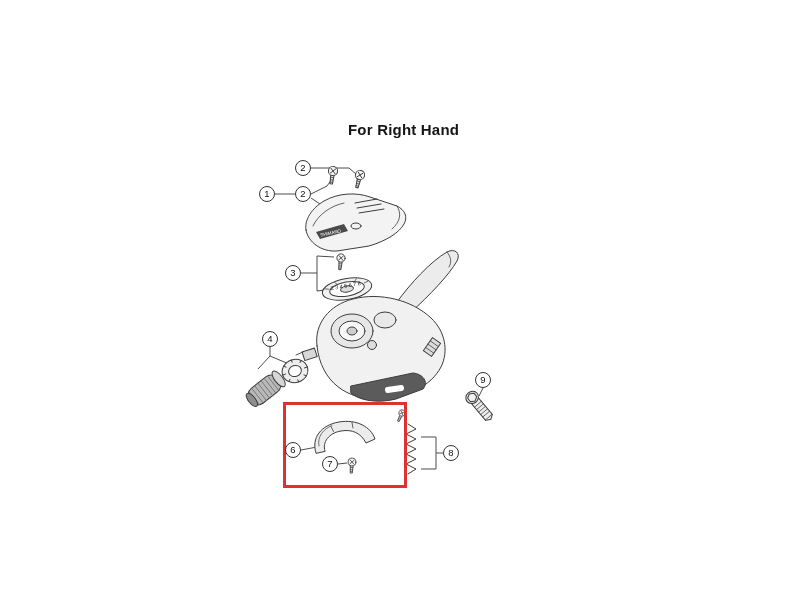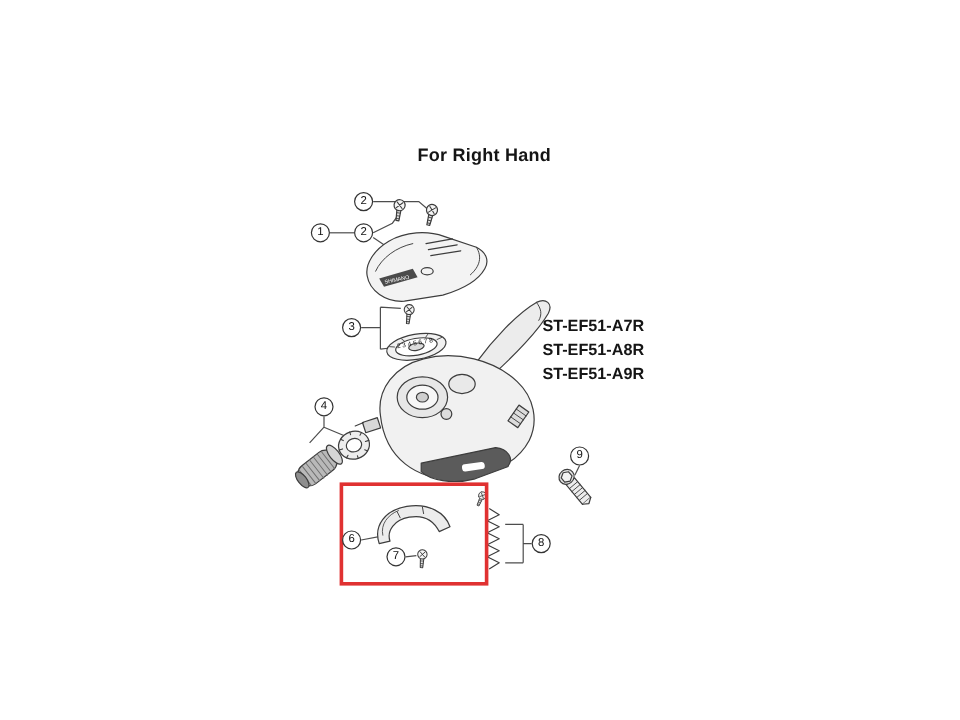--- a/index.html
+++ b/index.html
@@ -127,25 +127,20 @@
         <ellipse cx="476" cy="396" rx="6.5" ry="6" fill="#e2e2e2"></ellipse>
         <path d="M476 391.5 L480 393.8 V398.3 L476 400.6 L472 398.3 V393.8 Z" fill="#f2f2f2"></path>
       </g>
     </g>
   </svg>
 
   <div class="hl" style="border-color: rgb(224, 49, 49);"></div>
 
   <div class="title">For Right Hand</div>
 
-  <div class="models">
-    <div>ST-EF51-A7R</div>
-    <div>ST-EF51-A8R</div>
-    <div>ST-EF51-A9R</div>
-  </div>
 
   <div class="callout" style="left:295px;top:160px;">2</div>
   <div class="callout" style="left:259px;top:186px;">1</div>
   <div class="callout" style="left:295px;top:186px;">2</div>
   <div class="callout" style="left:285px;top:265px;">3</div>
   <div class="callout" style="left:262px;top:331px;">4</div>
   <div class="callout" style="left:285px;top:442px;">6</div>
   <div class="callout" style="left:322px;top:456px;">7</div>
   <div class="callout" style="left:443px;top:445px;">8</div>
   <div class="callout" style="left:475px;top:372px;">9</div>

